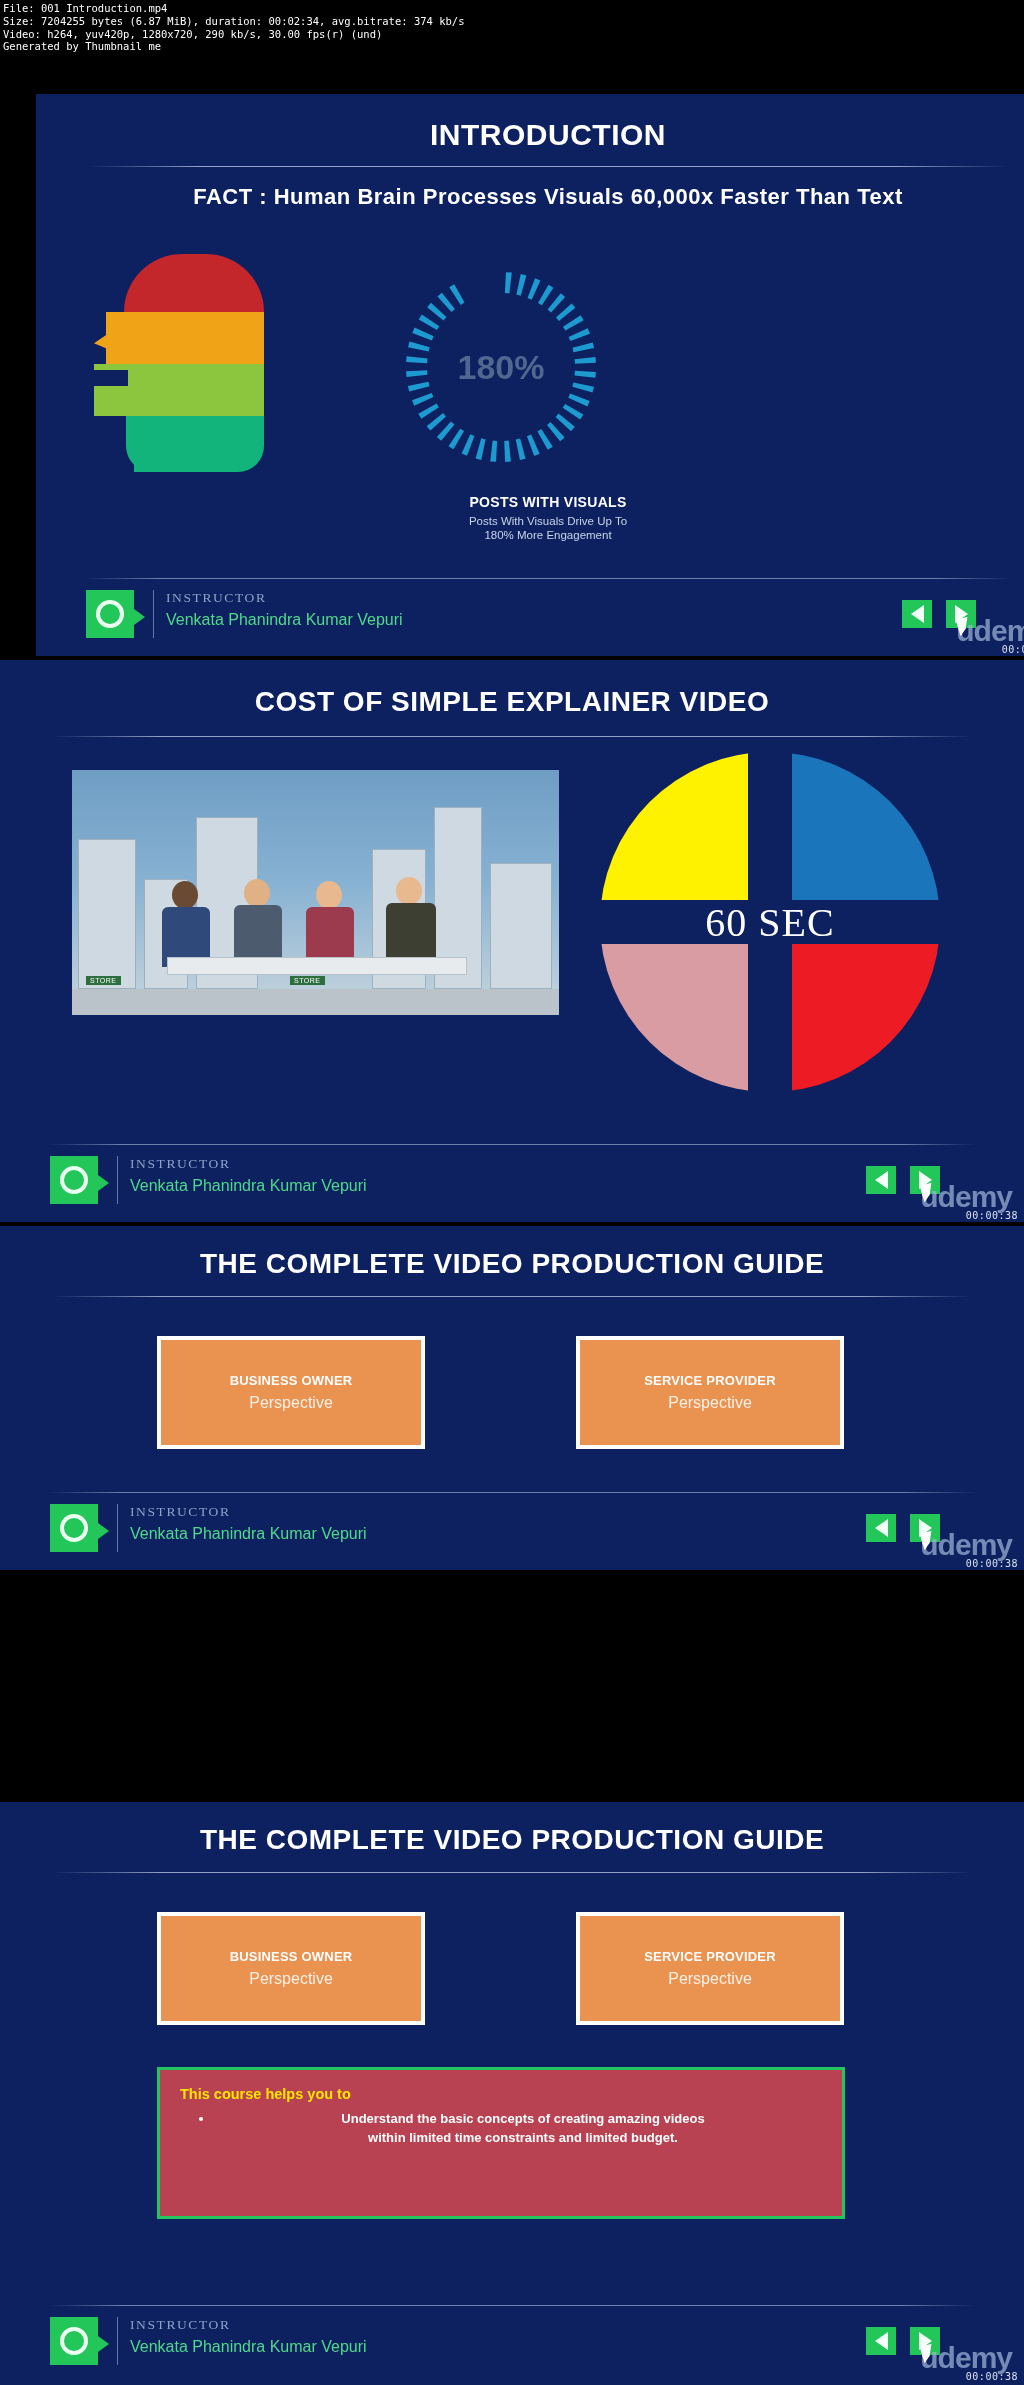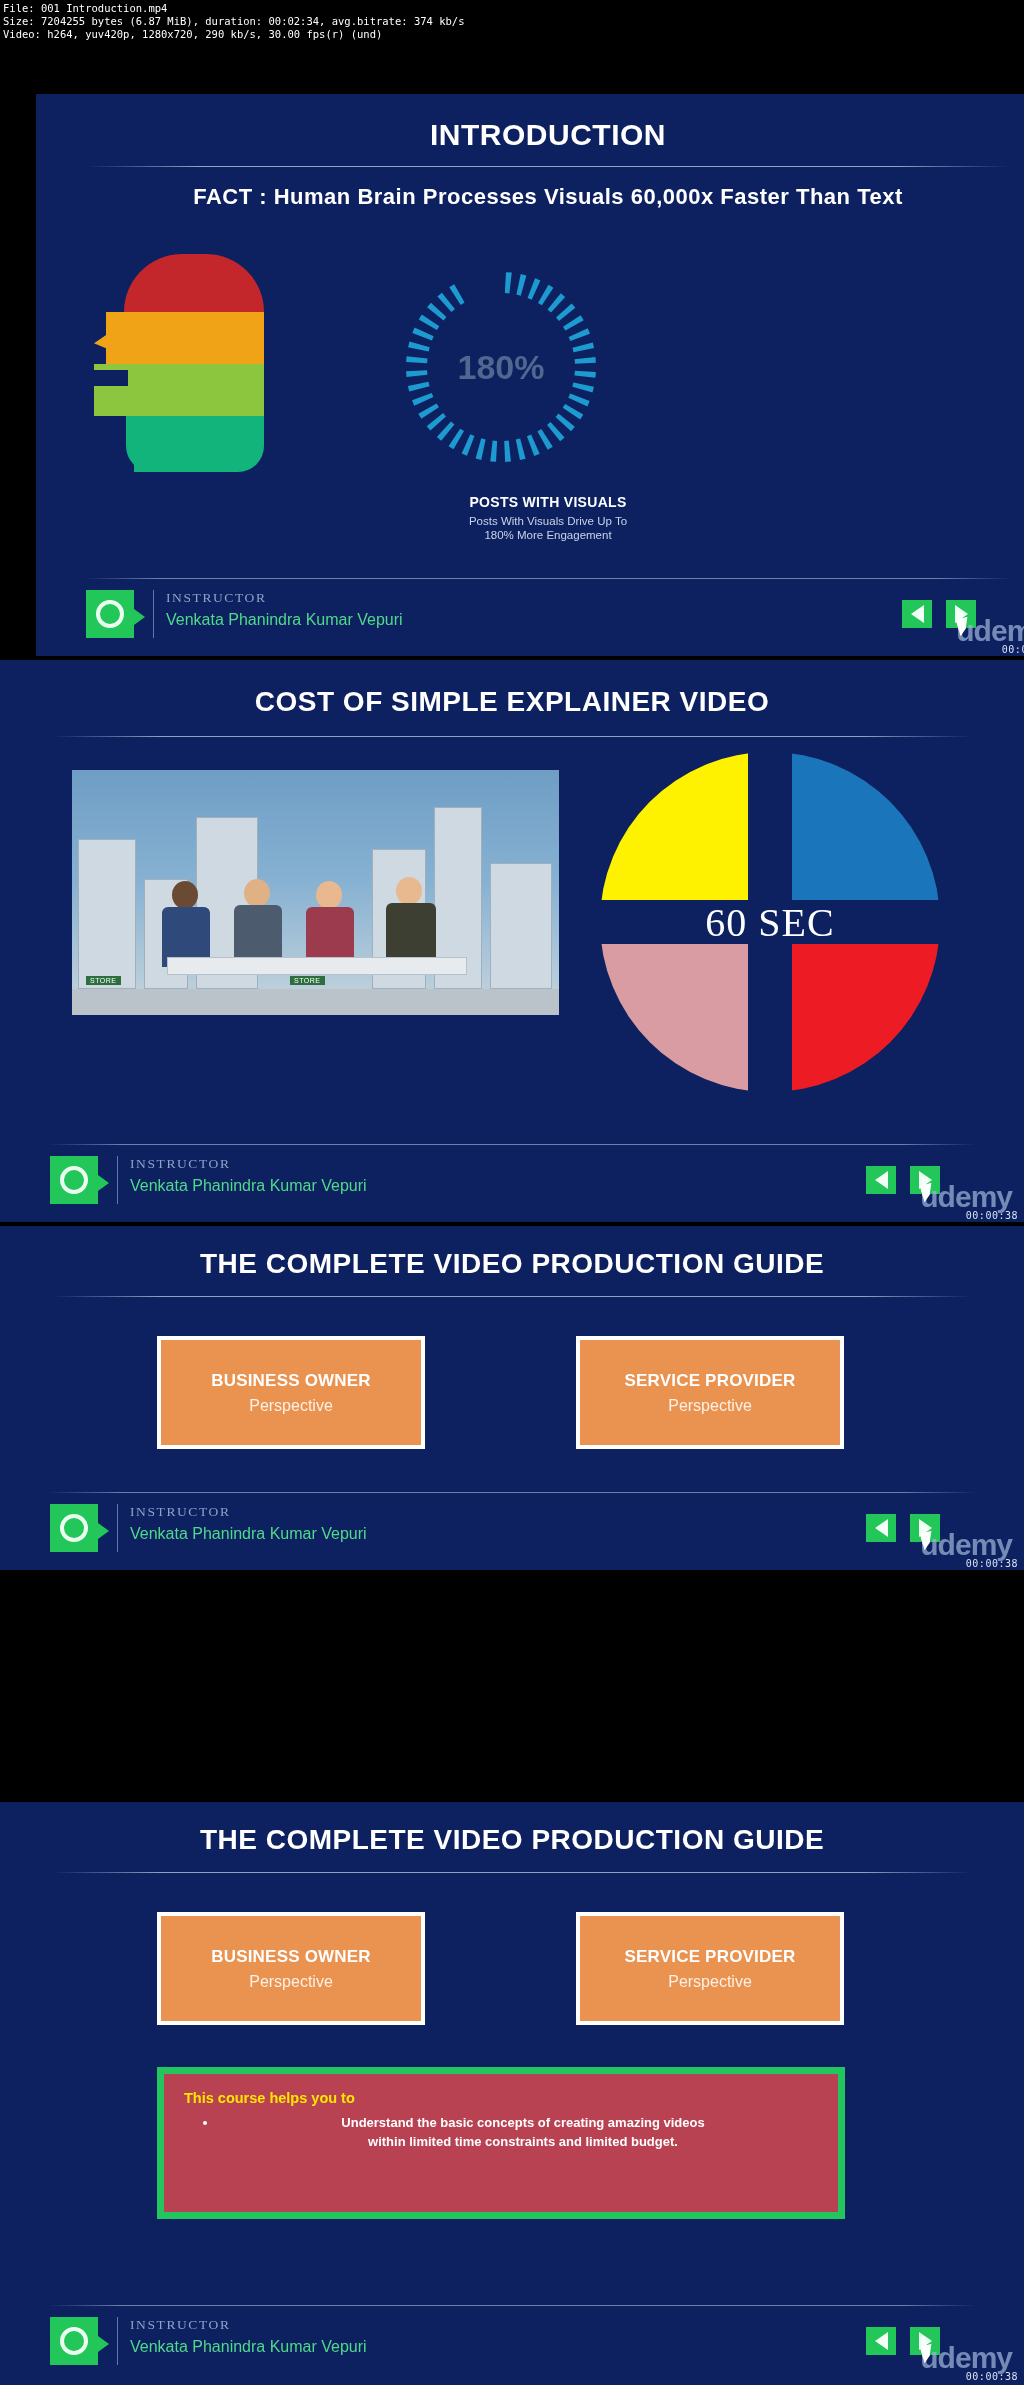--- a/index.html
+++ b/index.html
@@ -147,40 +147,41 @@
     color:#ffffff; font-family:"Liberation Serif", serif; font-size:40px; letter-spacing:1px;
   }
   .pie-cross-h { position:absolute; left:0; top:148px; width:340px; height:44px; background:#0d2060; }
   .pie-cross-v { position:absolute; left:148px; top:0; width:44px; height:340px; background:#0d2060; }
 
   
   .card {
     position:absolute; background:#ea9250; border:4px solid #ffffff;
     display:flex; flex-direction:column; align-items:center; justify-content:center;
   }
-  .card-title { color:#ffffff; font-weight:bold; font-size:17px; letter-spacing:.2px; }
+  .card-title { color:#ffffff; font-weight:bold; font-size:13px; letter-spacing:.2px; }
   .card-sub { color:#fdf1e6; font-size:16px; margin-top:6px; }
 
   .redbox {
-    position:absolute; background:#b84252; border:7px solid #22c55e;
+    position:absolute; background:#b84252; border:3px solid #22c55e;
     padding:16px 20px;
   }
   .redbox-title { color:#ffe600; font-weight:bold; font-size:14.5px; }
   .redbox-list { margin:7px 0 0 34px; color:#ffffff; font-weight:bold; font-size:13px; line-height:19px; }
   .redbox-list li { padding-left:10px;text-align:center; }
 </style>
 </head>
 <body>
 
 <div id="root">
 
   <div class="meta">
     <div>File: 001 Introduction.mp4</div>
     <div>Size: 7204255 bytes (6.87 MiB), duration: 00:02:34, avg.bitrate: 374 kb/s</div>
     <div>Video: h264, yuv420p, 1280x720, 290 kb/s, 30.00 fps(r) (und)</div>
+    <div>Generated by Thumbnail me</div>
   </div>
 
   <div class="frame" style="top:92px; height:566px;margin-left:36px;">
     <div class="slide">
       <div class="slide-title" style="top:24px; font-size:30px;">INTRODUCTION</div>
       <div class="rule" style="left:52px; right:52px; top:72px;"></div>
       <div class="slide-title" style="top:90px; font-size:22px;">FACT : Human Brain Processes Visuals 60,000x Faster Than Text</div>
 
       <div class="head-art">
         <div class="head-band hb1"></div>

